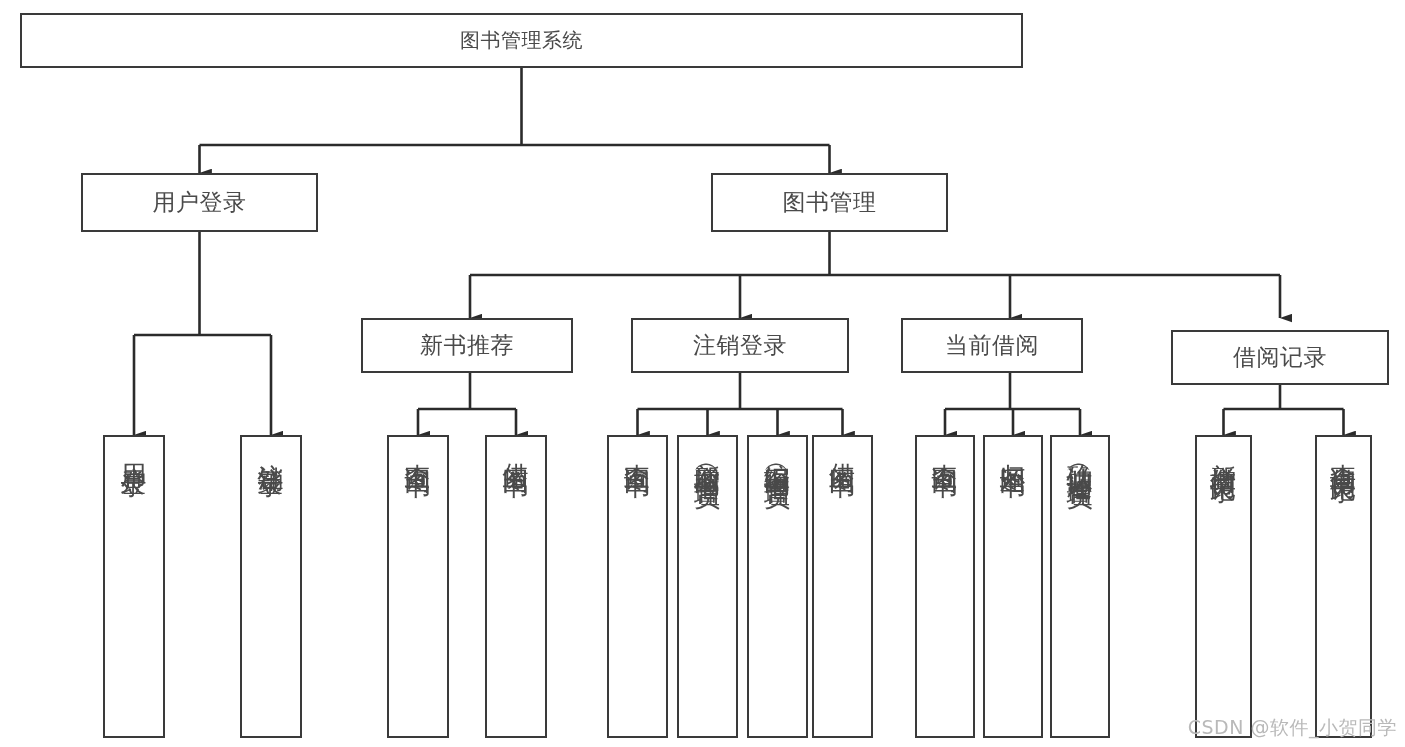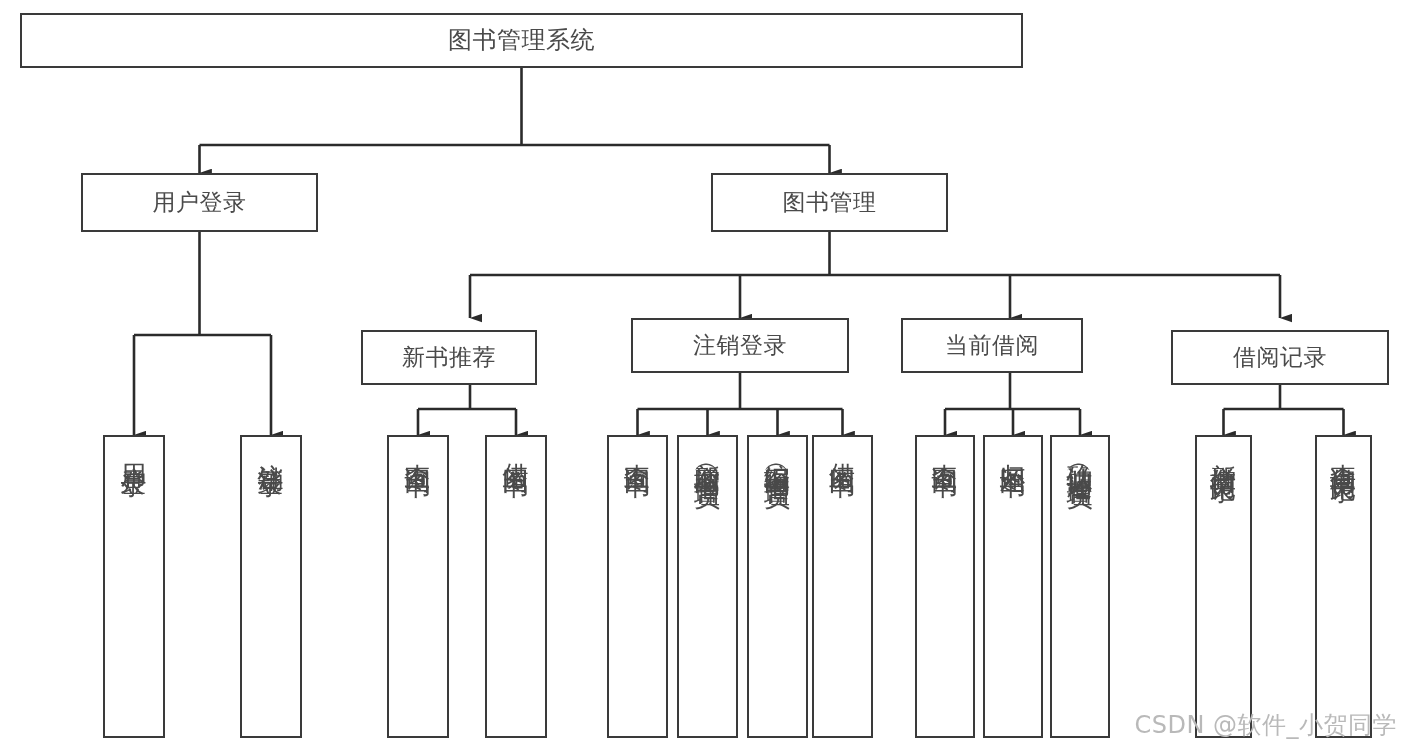--- a/index.html
+++ b/index.html
@@ -39,21 +39,21 @@
     line-height: 1.18;
     color: #4a4a4a;
     letter-spacing: 0.5px;
   }
   
   .node.h .label {
     font-size: 23px;
     white-space: nowrap;
   }
   .node.root .label {
-    font-size: 24px;
+    font-size: 20px;
   }
   
   .node.v {
     align-items: flex-start;
     justify-content: center;
     padding-top: 6px;
   }
   .node.v .label {
     writing-mode: vertical-rl;
     text-orientation: upright;
@@ -61,21 +61,21 @@
     font-size: 26px;
     line-height: 1;
     letter-spacing: 3px;
     white-space: nowrap;
     max-height: 100%;
   }
   .watermark {
     position: absolute;
     right: 8px;
     bottom: 6px;
-    font-size: 24px;
+    font-size: 19px;
     color: #b9b9b9;
     white-space: nowrap;
     font-family: "DejaVu Sans", "Liberation Sans", sans-serif;
     letter-spacing: 0.5px;
   }
 </style>
 </head>
 <body>
 
 <div id="canvas">
@@ -127,21 +127,21 @@
     <span class="label">图书管理系统</span>
   </div>
 
   <div class="node h" style="left:81px;top:173px;width:237px;height:59px;">
     <span class="label">用户登录</span>
   </div>
   <div class="node h" style="left:711px;top:173px;width:237px;height:59px;">
     <span class="label">图书管理</span>
   </div>
 
-  <div class="node h" style="left:361px;top:318px;width:176px;height:55px;margin-top:12px;">
+  <div class="node h" style="left:361px;top:318px;width:212px;height:55px;">
     <span class="label">新书推荐</span>
   </div>
   <div class="node h" style="left:631px;top:318px;width:218px;height:55px;">
     <span class="label">注销登录</span>
   </div>
   <div class="node h" style="left:901px;top:318px;width:182px;height:55px;">
     <span class="label">当前借阅</span>
   </div>
   <div class="node h" style="left:1171px;top:318px;width:218px;height:55px;margin-top:12px;">
     <span class="label">借阅记录</span>

